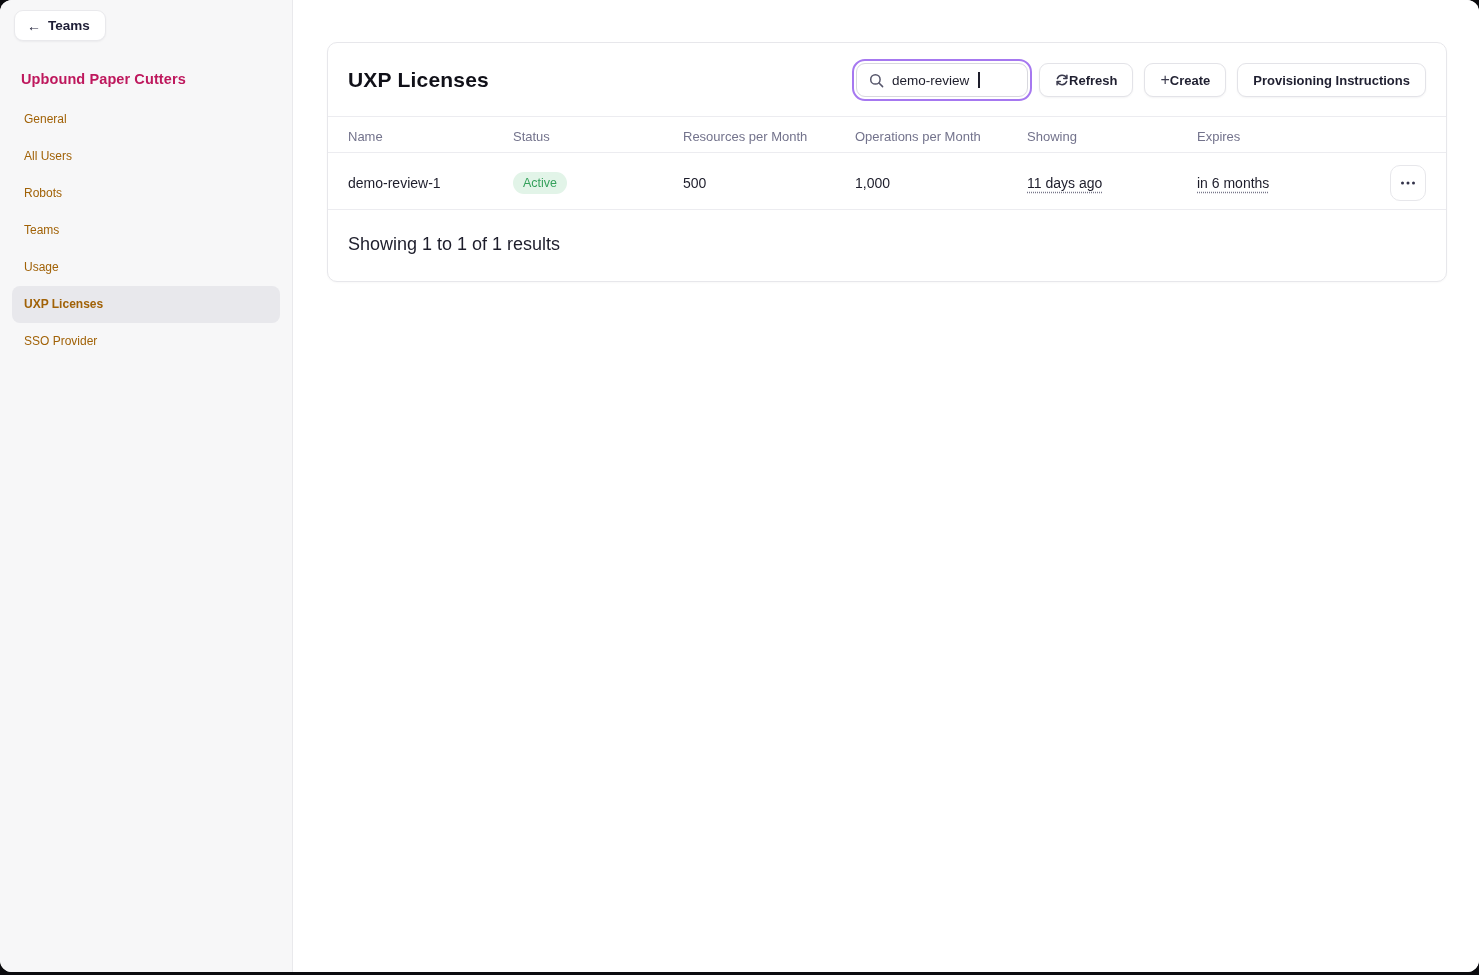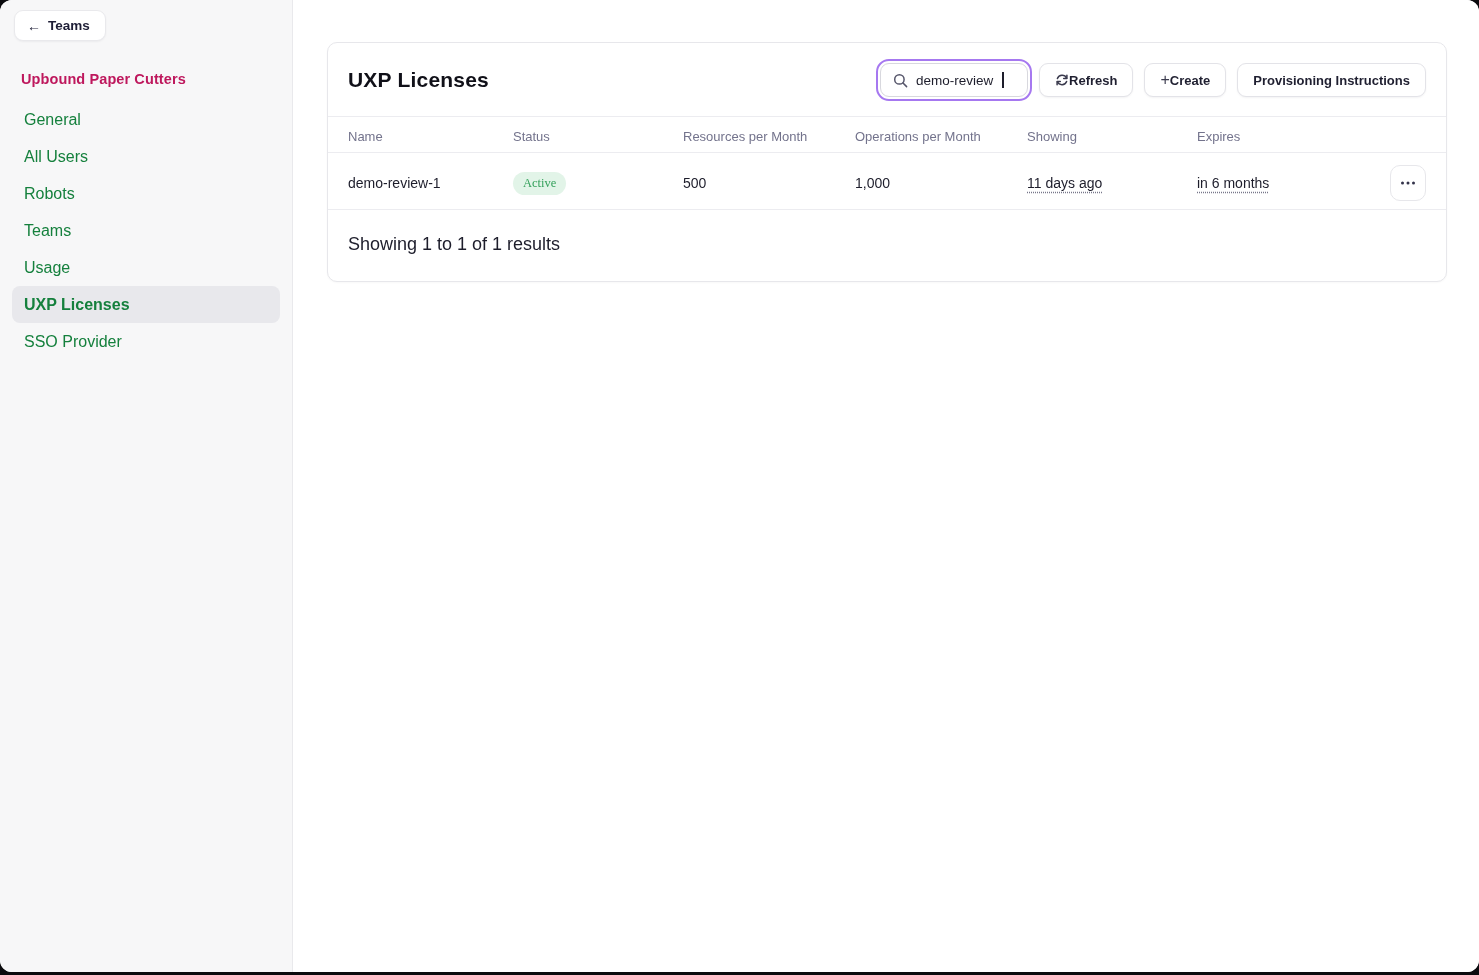--- a/index.html
+++ b/index.html
@@ -20,39 +20,39 @@
     padding: 7px 15px 7px 12px; font-size: 13.5px; font-weight: 700; color: #1d1d35;
     box-shadow: 0 1px 2px rgba(20,20,40,0.05); cursor: pointer;
   }
   .back-arrow { font-size: 14px; line-height: 1; color: #1d1d35; }
   .org-title {
     margin: 30px 0 0 7px; font-size: 14.5px; font-weight: 700; color: #be185d;
     letter-spacing: .1px;
   }
   .nav { margin-top: 14px; display: flex; flex-direction: column; }
   .nav-item {
-    padding: 9px 12px; margin: 0 -2px; font-size: 16px; color: #15803d;
+    padding: 9px 12px; margin: 0 -2px; font-size: 12px; color: #a16207;
     border-radius: 8px; cursor: pointer; line-height: 19px;
   }
   .nav-item.active { background: #e8e8ec; font-weight: 700; }
   
   .main { flex: 1; background: #ffffff; padding: 42px 32px 0 34px; }
   .card {
     border: 1px solid #e7e7eb; border-radius: 10px; background: #fff;
     box-shadow: 0 1px 2px rgba(20,20,40,0.03);
   }
   .card-header {
     display: flex; align-items: center; justify-content: space-between;
     padding: 20px 20px 19px 20px;
   }
   .card-title { font-size: 21px; font-weight: 700; color: #101018; letter-spacing: .2px; }
   .controls { display: flex; align-items: center; gap: 11px; }
   .search-box {
     display: flex; align-items: center; gap: 8px;
-    width: 148px; height: 34px; padding: 0 12px;
+    width: 172px; height: 34px; padding: 0 12px;
     background: #fff; border: 1px solid #d8d8de; border-radius: 9px;
     outline: 2px solid #a678f0; outline-offset: 2px; cursor: text;
   }
   .search-text { font-size: 13.5px; color: #1d1d2b; white-space: nowrap; }
   .caret { width: 1.5px; height: 16px; background: #1d1d2b; margin-left: 1px; }
   .btn {
     display: inline-flex; align-items: center; height: 34px;
     background: #fff; border: 1px solid #e3e3e8; border-radius: 9px;
     padding: 0 15px; font-size: 13px; font-weight: 700; color: #1f1f30;
     box-shadow: 0 1px 2px rgba(20,20,40,0.05); cursor: pointer; white-space: nowrap;
@@ -66,21 +66,21 @@
     align-items: center; padding: 12px 20px;
   }
   .thead {
     height: 37px; border-top: 1px solid #ececf0; border-bottom: 1px solid #ececf0;
   }
   .th { font-size: 13px; color: #73738c; font-weight: 400; }
   .trow { height: 57px; border-bottom: 1px solid #ececf0; }
   .td { font-size: 14px; color: #1d1d2b; }
   .badge {
     display: inline-block; padding: 4px 10px; border-radius: 999px;
-    background: #e2f4e8; color: #35a15c; font-size: 12.5px; font-weight: 400; font-family: Liberation Serif, serif;
+    background: #e2f4e8; color: #35a15c; font-size: 12.5px; font-weight: 400;
   }
   .dotted {
     text-decoration: underline dotted; text-decoration-color: #77778a;
     text-underline-offset: 4px; cursor: default; width: max-content;
   }
   .row-menu-btn {
     width: 36px; height: 36px; border: 1px solid #e7e7eb; border-radius: 10px;
     background: #fff; display: flex; align-items: center; justify-content: center;
     cursor: pointer; justify-self: end;
   }

